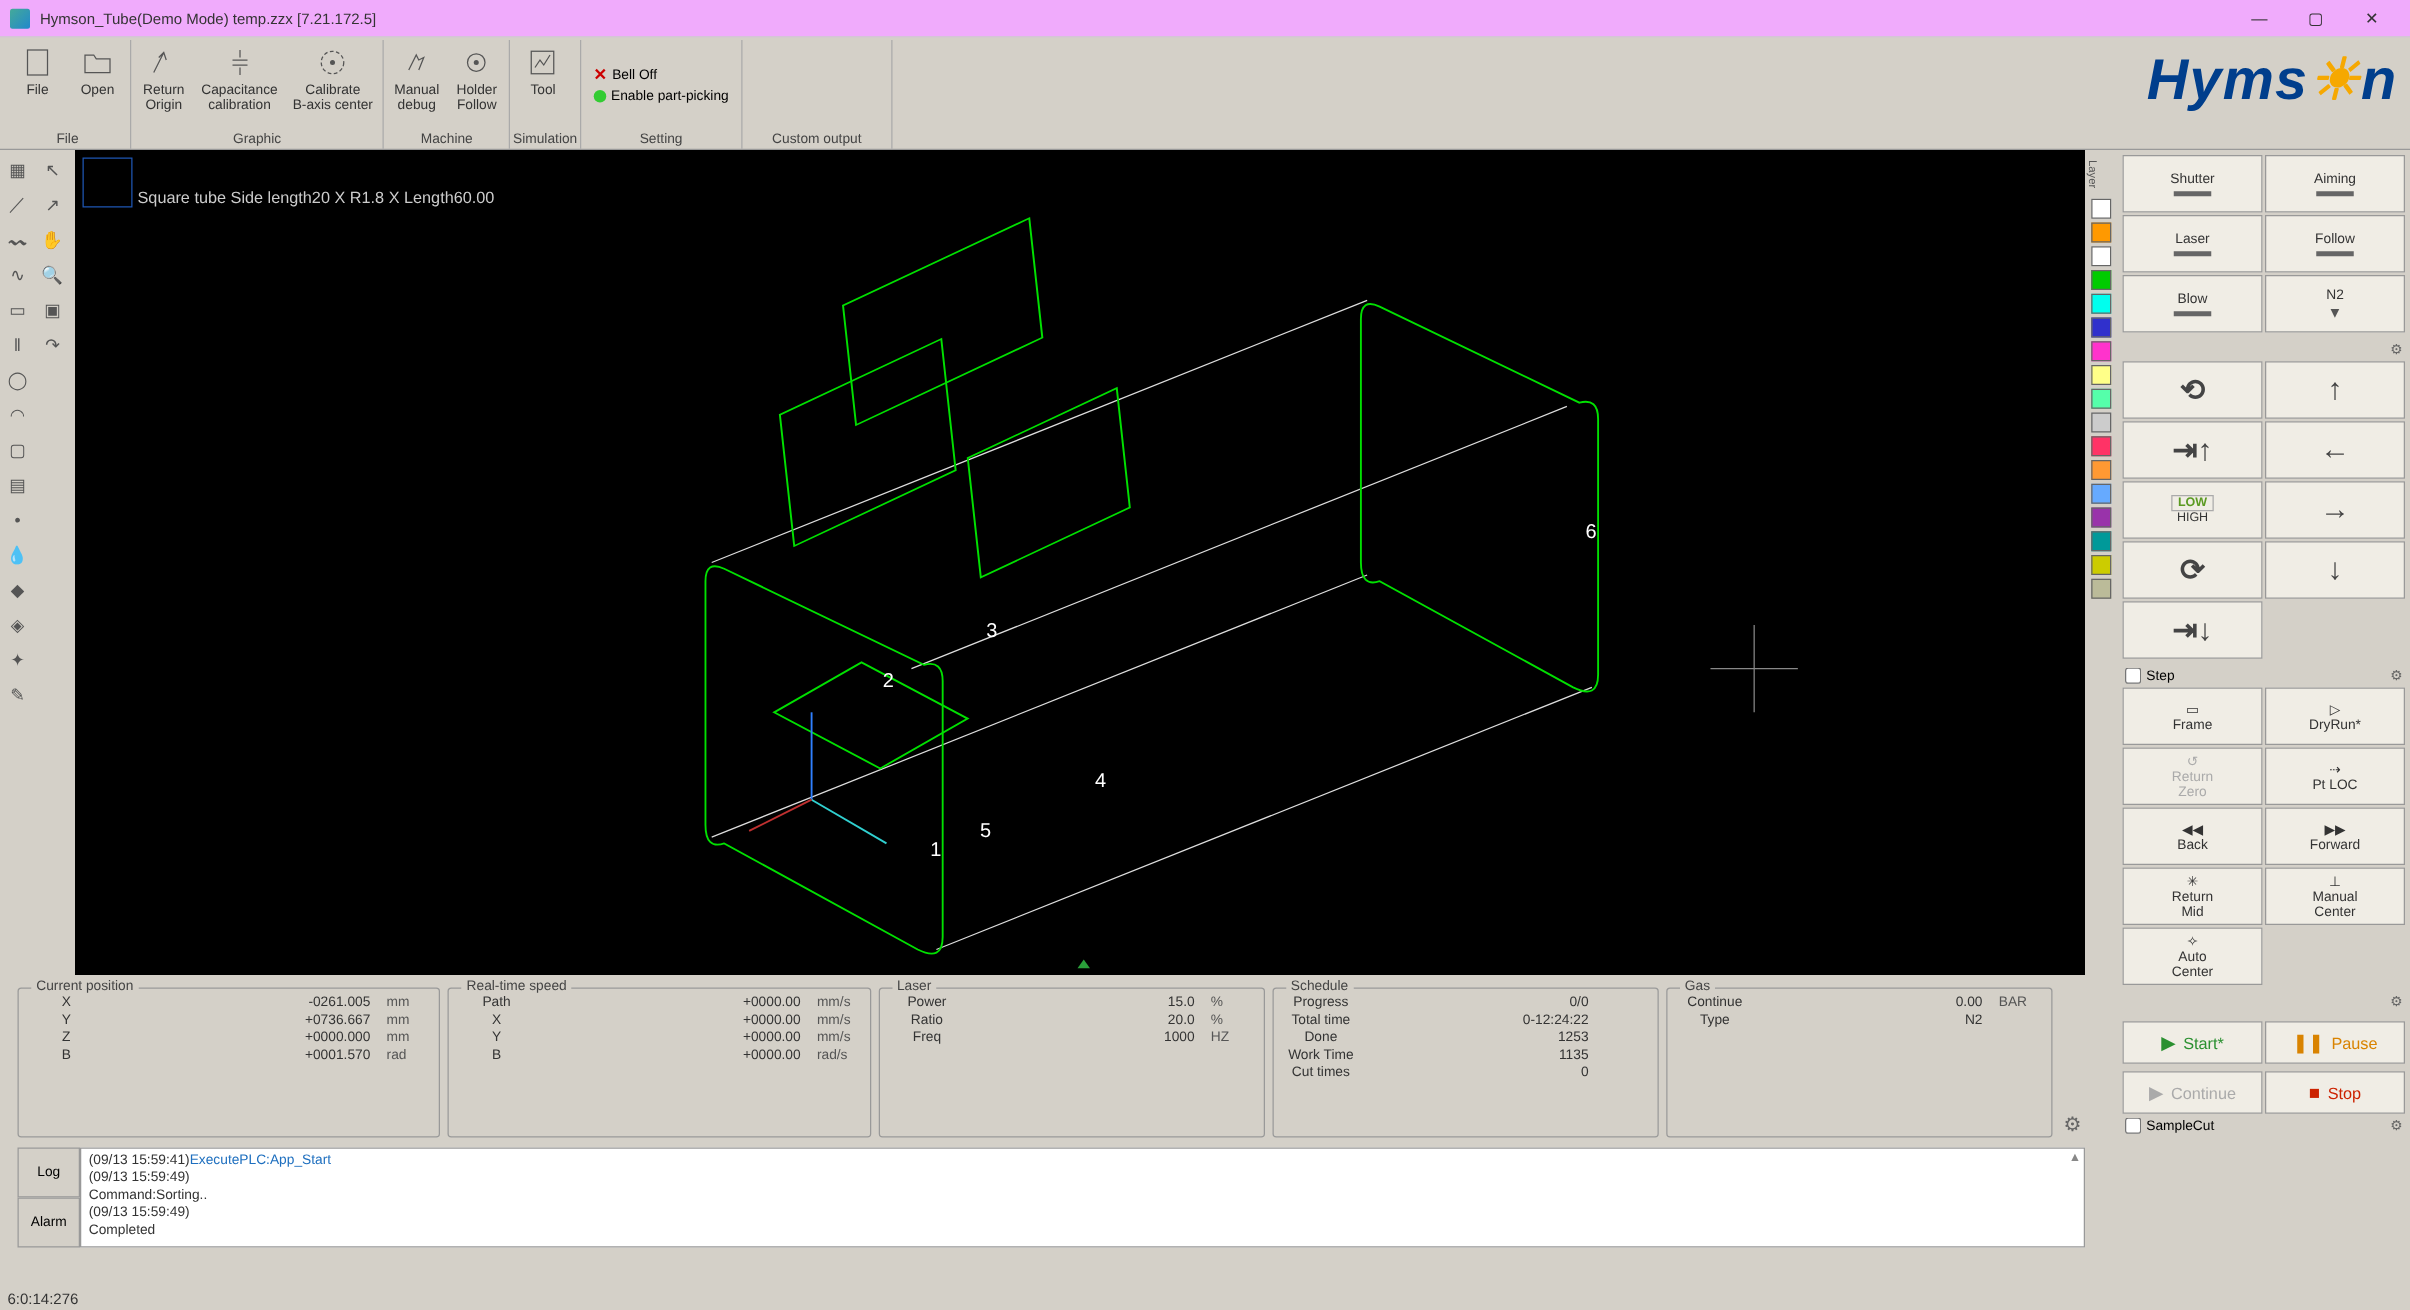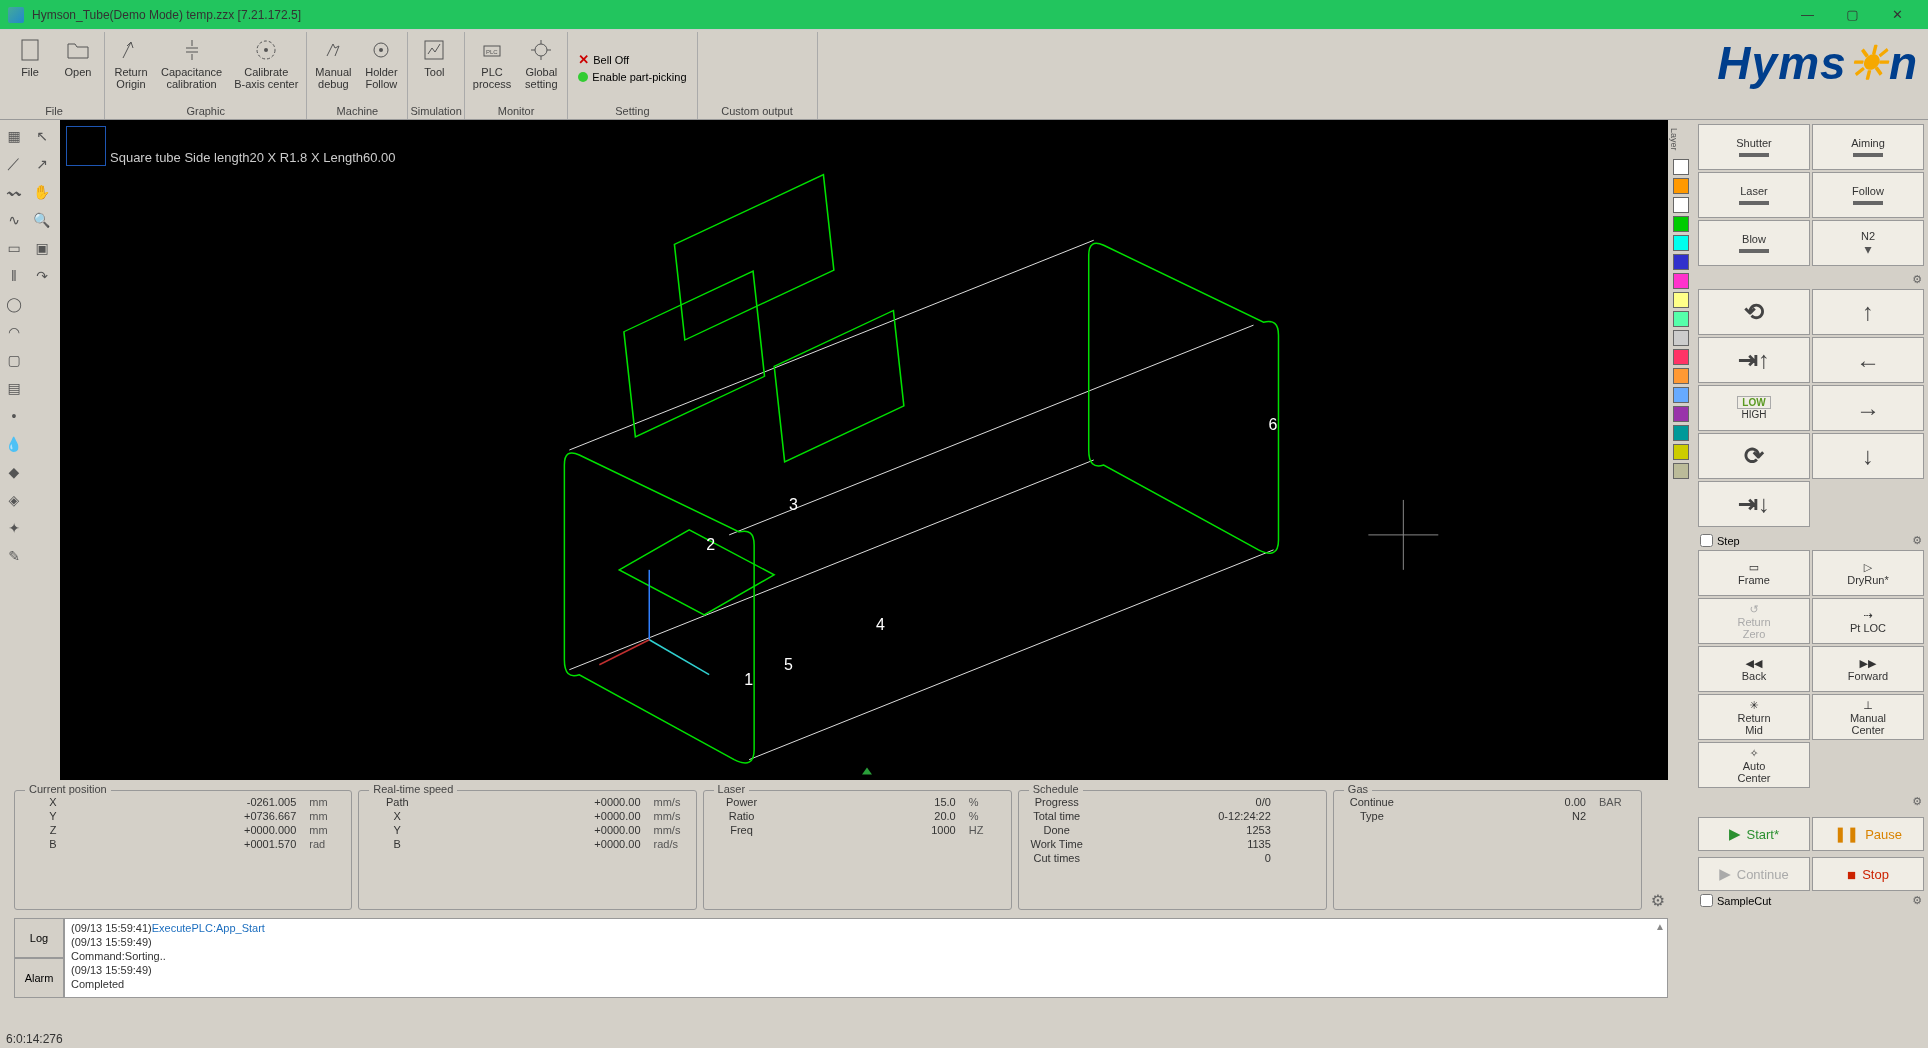--- a/index.html
+++ b/index.html
@@ -1,19 +1,19 @@
 <!DOCTYPE html>
 <html><head>
 <meta charset="utf-8">
 <style>
 * { margin:0; padding:0; box-sizing:border-box; font-family:"Segoe UI",Tahoma,sans-serif; }
 body { background:#d4d0c8; width:1928px; height:1048px; position:relative; overflow:hidden; color:#000; }
 
 
-.titlebar { height:30px; background:#22c55e; display:flex; align-items:center; padding:0 8px; font-size:12px; color:#333; border-bottom:1px solid #ccc; }
+.titlebar { height:30px; background:#f0abfc; display:flex; align-items:center; padding:0 8px; font-size:12px; color:#333; border-bottom:1px solid #ccc; }
 .titlebar .ticon { width:16px; height:16px; background:linear-gradient(135deg,#4a9,#28c); margin-right:8px; border-radius:2px; }
 .titlebar .spacer { flex:1; }
 .titlebar .winbtn { width:45px; height:30px; display:flex; align-items:center; justify-content:center; font-size:13px; color:#333; cursor:pointer; }
 
 
 .ribbon { height:90px; background:#d4d0c8; display:flex; padding:2px 4px 0; border-bottom:1px solid #999; }
 .rgroup { display:flex; flex-direction:column; border-right:1px solid #aaa; padding:0 2px; }
 .rgroup .items { display:flex; flex:1; }
 .rgroup .cap { font-size:11px; text-align:center; color:#444; height:16px; line-height:16px; }
 .rbtn { display:flex; flex-direction:column; align-items:center; justify-content:flex-start; padding:4px 6px; min-width:48px; cursor:pointer; font-size:11px; color:#333; }
@@ -182,45 +182,20 @@
           <div class="ri">
             <svg width="24" height="24">
               <rect x="3" y="3" width="18" height="18" fill="none" stroke="#555"></rect>
               <path d="M6 16l4-6 3 4 5-8" fill="none" stroke="#555"></path>
             </svg>
           </div>
           <div class="rl">Tool</div>
         </div>
     </div>
     <div class="cap">Simulation</div>
-  </div>
-  <div class="rgroup">
-    <div class="items">
-      <div class="rbtn">
-          <div class="ri">
-            <svg width="24" height="24">
-              <rect x="4" y="8" width="16" height="10" fill="none" stroke="#555"></rect>
-              <text x="6" y="16" font-size="6" fill="#555">PLC</text>
-            </svg>
-          </div>
-          <div class="rl">PLC
-process</div>
-        </div>
-      <div class="rbtn">
-          <div class="ri">
-            <svg width="24" height="24">
-              <circle cx="12" cy="12" r="6" fill="none" stroke="#555"></circle>
-              <path d="M12 2v4M12 18v4M2 12h4M18 12h4" stroke="#555"></path>
-            </svg>
-          </div>
-          <div class="rl">Global
-setting</div>
-        </div>
-    </div>
-    <div class="cap">Monitor</div>
   </div>
   <div class="rgroup">
     <div class="items" style="flex-direction:column;justify-content:center">
       <div class="rchk">
           <span class="red-x">✕</span>
           <span>Bell Off</span>
         </div>
       <div class="rchk">
           <span class="dot green-dot"></span>
           <span>Enable part-picking</span>

